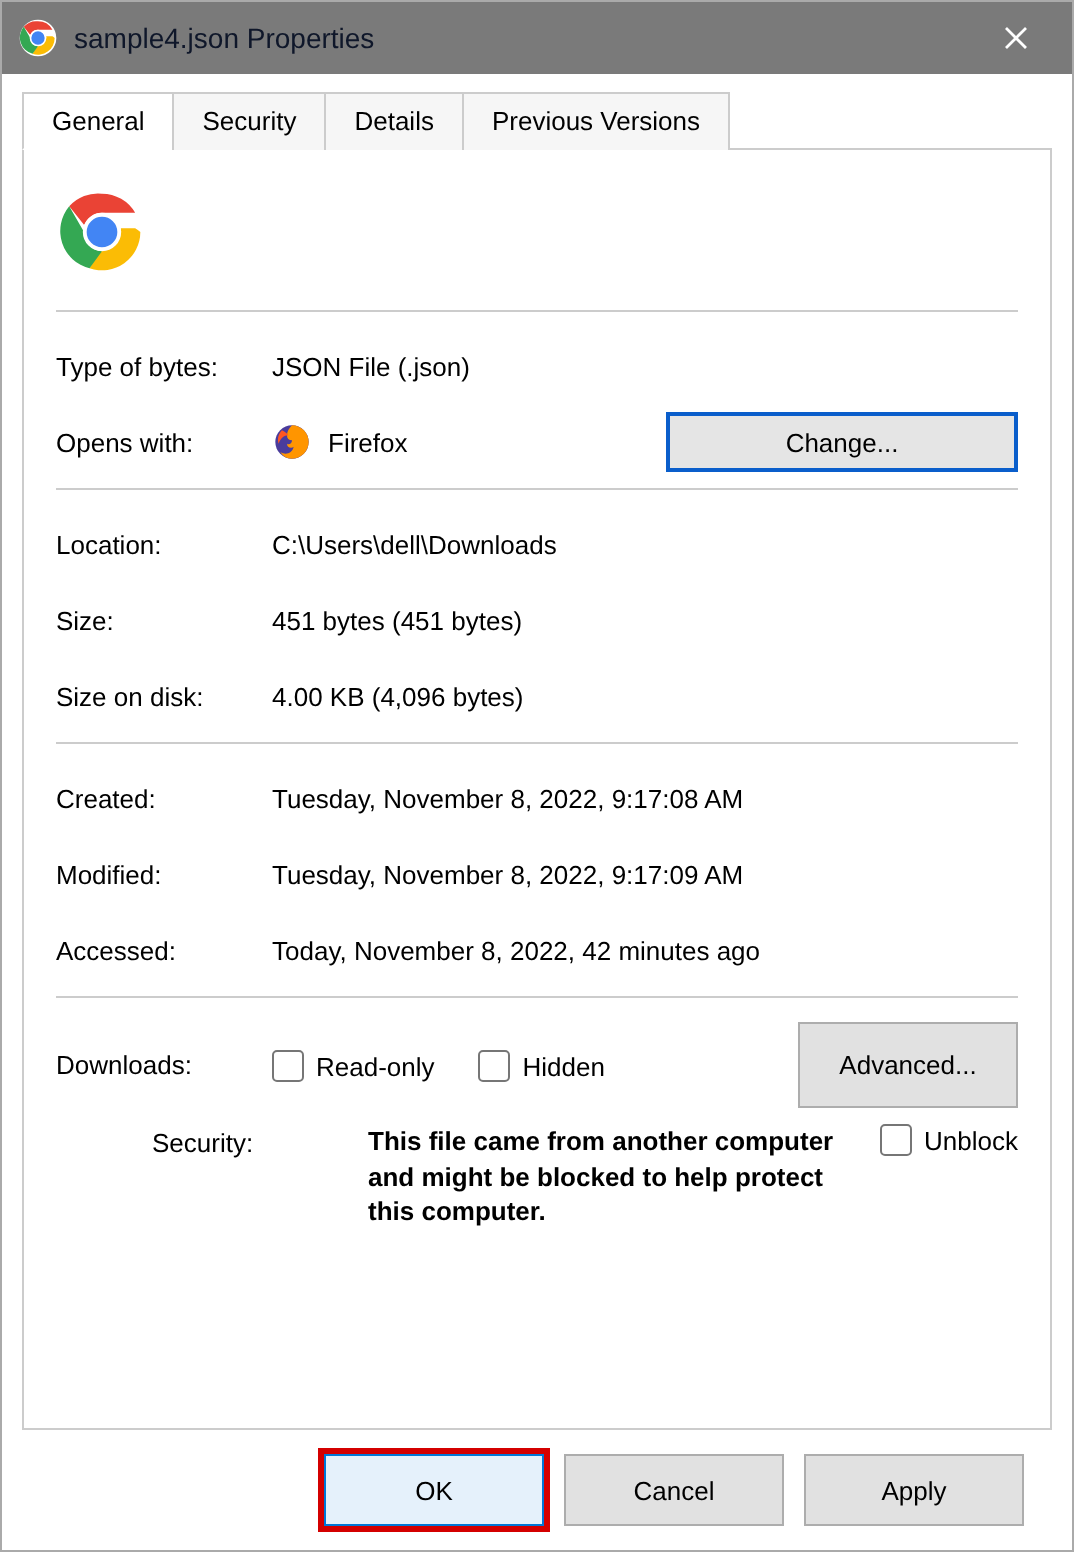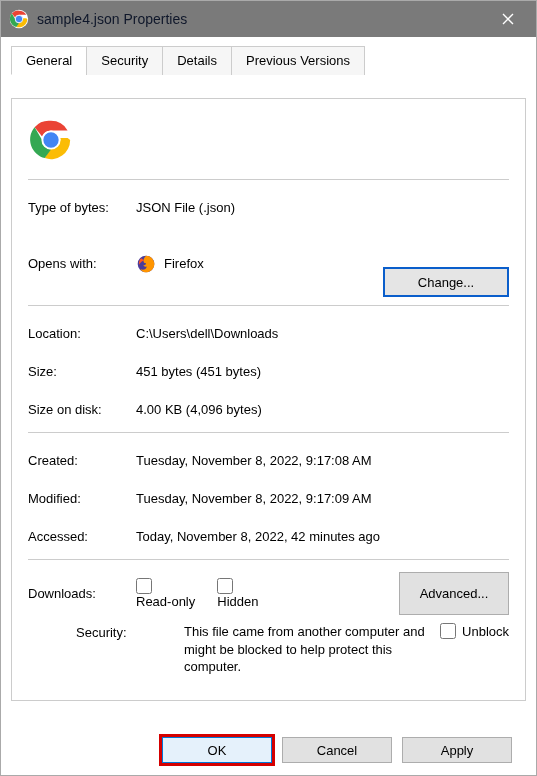--- a/index.html
+++ b/index.html
@@ -39,21 +39,20 @@
       width: 40px; height: 36px;
       display: flex; align-items: center; justify-content: center;
       font-size: 16px;
       cursor: pointer;
     }
     .client {
       flex: 1;
       padding: 8px 10px 0 10px;
       display: flex;
       flex-direction: column;
-      gap: 24px;
     }
     .tabs {
       display: flex;
       position: relative;
       z-index: 2;
     }
     .tab {
       padding: 6px 14px;
       border: 1px solid #ccc;
       border-bottom: none;
@@ -109,33 +108,31 @@
     }
     .value {
       flex: 1;
     }
     .opens-row .app-icon {
       width: 20px; height: 20px;
       margin-right: 8px;
       vertical-align: middle;
     }
     .change-btn {
-      width: 126px;
+      width: 176px;
       height: 30px;
       border: 2px solid #0a5ecb;
       background: #e5e5e5;
       cursor: pointer;
       font-size: 13px;
-      margin-top: 37px;
     }
     .attr-row .checkbox {
       display: inline-flex;
-      align-items: flex-start;
+      align-items: flex-end;
       margin-right: 22px;
-      flex-direction: column;
     }
     .checkbox input {
       width: 16px; height: 16px;
       margin-right: 6px;
     }
     .adv-btn, .gray-btn {
       width: 110px;
       height: 43px;
       background: #e1e1e1;
       border: 1px solid #adadad;
@@ -143,35 +140,36 @@
       font-size: 13px;
     }
     .sec-row {
       display: flex;
       align-items: flex-start;
     }
     .sec-row .label { padding-top: 2px; margin-left: 48px; }
     .sec-text {
       width: 250px;
       line-height: 1.35;
+      font-weight: bold;
     }
     .sec-unblock {
       margin-left: auto;
       display: flex;
       align-items: center;
     }
     .buttons {
       display: flex;
       justify-content: flex-end;
       gap: 10px;
       padding: 12px 14px;
     }
     .btn {
       width: 110px;
-      height: 26px;
+      height: 36px;
       border: 1px solid #adadad;
       background: #e1e1e1;
       font-size: 13px;
       cursor: pointer;
     }
     .btn.ok {
       background: #e5f1fb;
       border: 1px solid #0078d7;
       outline: 3px solid #d40000;
       outline-offset: 0;

